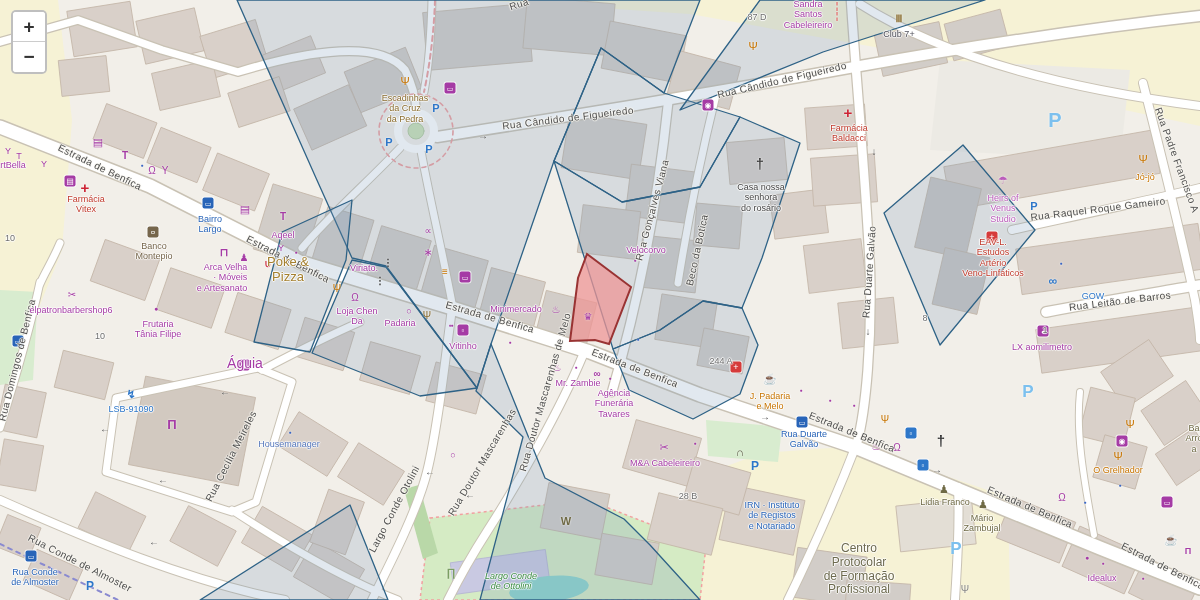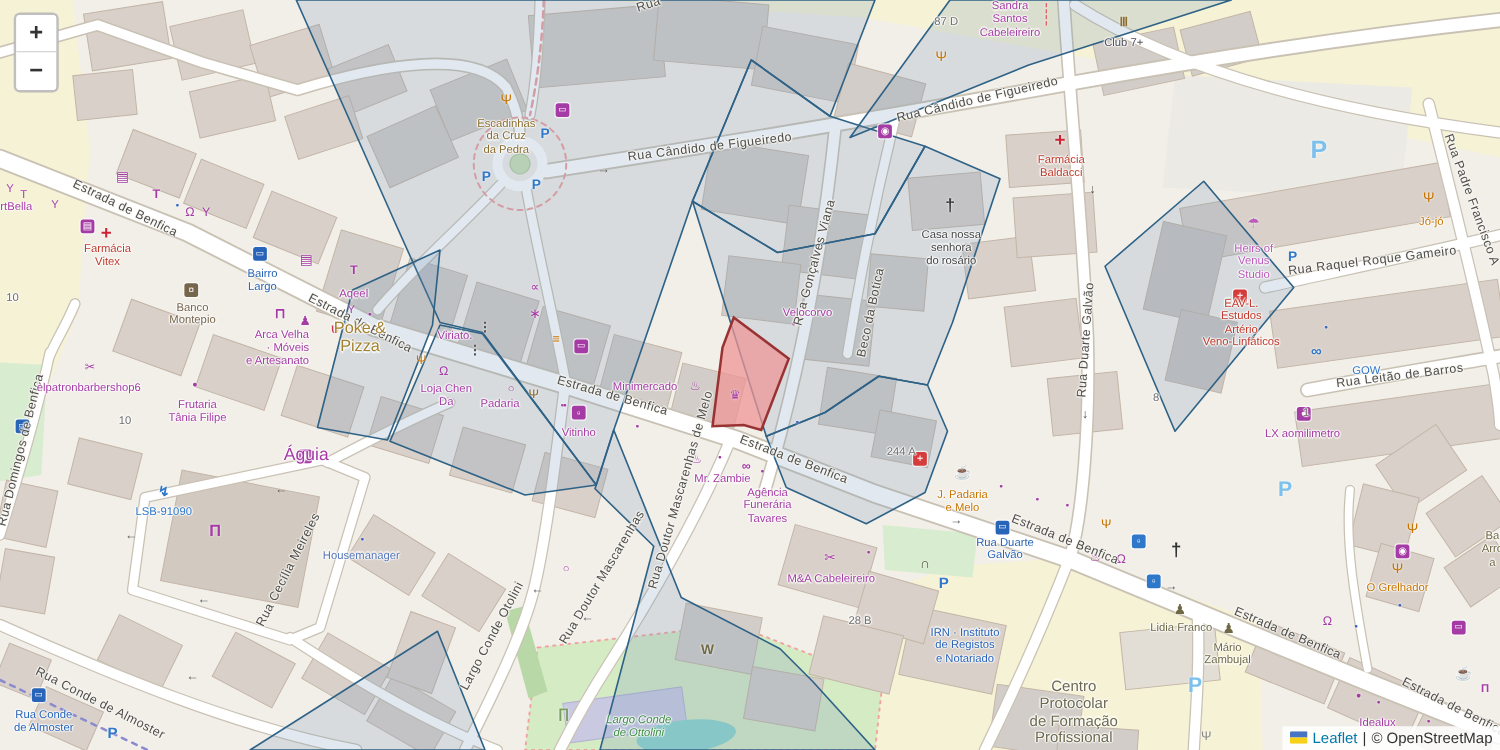--- a/index.html
+++ b/index.html
@@ -438,22 +438,13 @@
       <div class="lbl" style="left: 1194px; top: 439px; color: rgb(111, 106, 69); font-size: 9px;">Ba
 Arro
 a</div>
     </div>
 
   <div id="zoomctl">
     <button>+</button>
     <button>−</button>
   </div>
 
-  <div id="attrib">
-    <span id="flag">
-        <span class="b"></span>
-        <span class="y"></span>
-      </span>
-    <a href="#">Leaflet</a>
-    <span>|</span>
-    <span>© OpenStreetMap</span>
-  </div>
 </div>
 
 </body></html>

